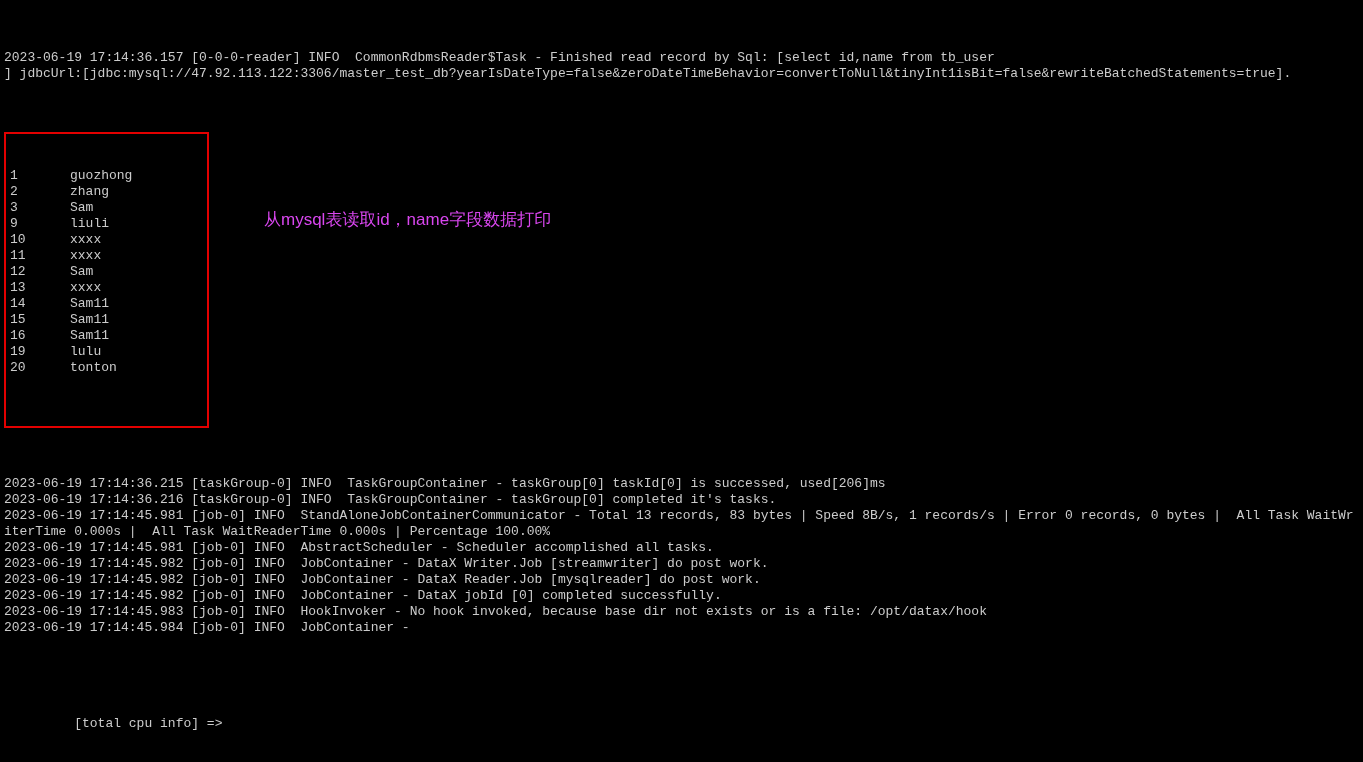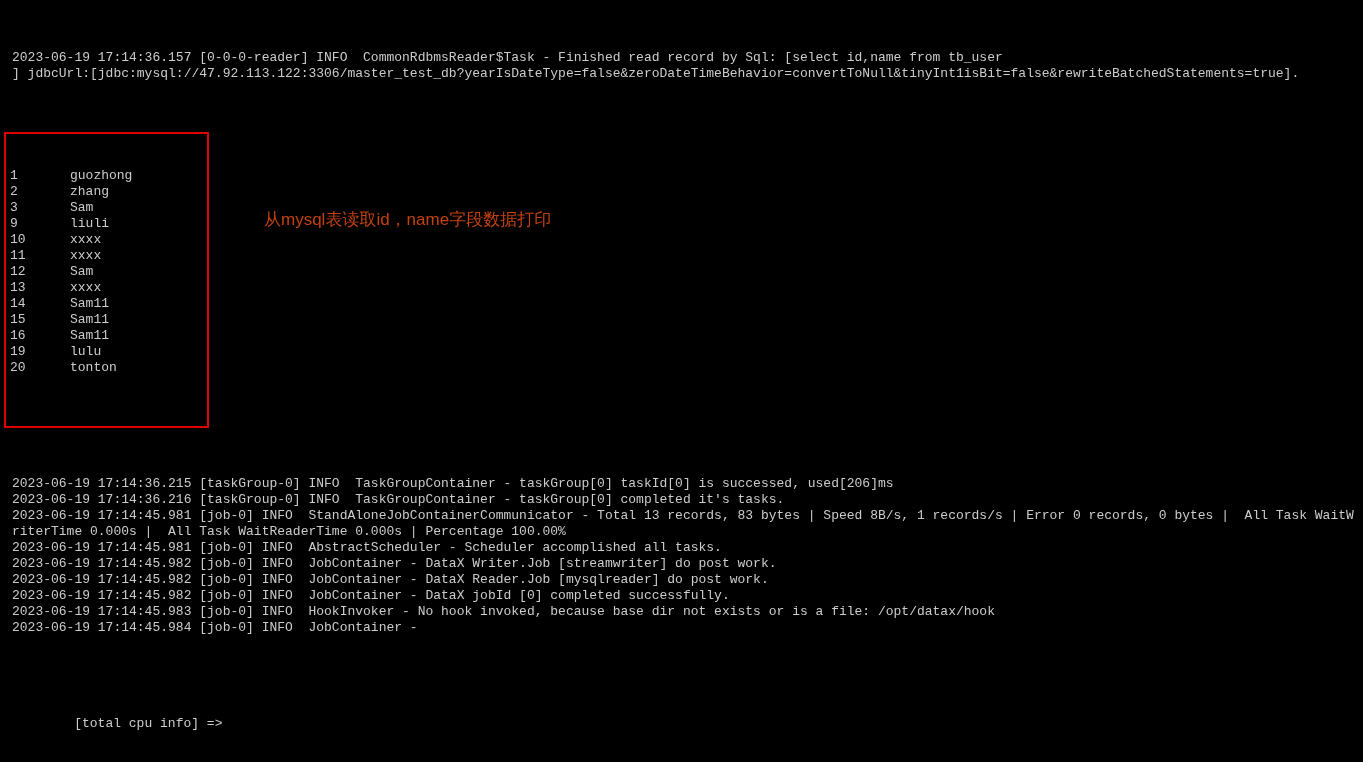--- a/index.html
+++ b/index.html
@@ -13,41 +13,40 @@
     width: 1363px;
     overflow-x: hidden;
   }
   .terminal {
     padding: 2px 4px;
     white-space: pre;
   }
   .log-line {
     white-space: pre-wrap;
     word-break: break-all;
-    margin-left: 8px;
   }
   .red-box {
     border: 2px solid #e30000;
     box-sizing: border-box;
   }
   .data-box {
     position: relative;
     width: 205px;
     margin-top: 2px;
     padding: 2px 4px;
   }
   .data-row {
     display: flex;
   }
   .data-row .col-id {
     width: 60px;
   }
   .annotation {
     position: absolute;
-    color: #c2410c;
+    color: #d946ef;
     font-family: "Microsoft YaHei", sans-serif;
     font-size: 17px;
     left: 258px;
     top: 78px;
     white-space: nowrap;
   }
   .cpu-table, .gc-table {
     white-space: pre;
   }
   .outer-wrap {

